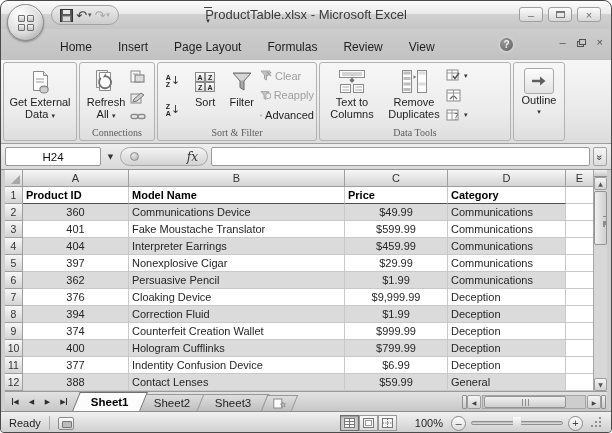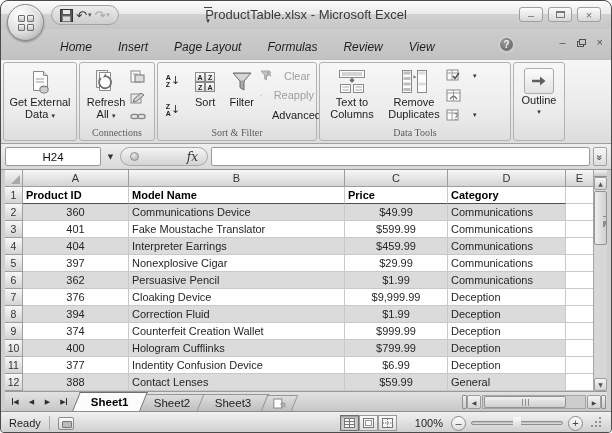--- a/index.html
+++ b/index.html
@@ -31,21 +31,21 @@
   .win-controls { position:absolute; right:10px; top:6px; display:flex; gap:5px; }
   .wbtn { width:24px; height:15px; border:1px solid #9f9f9f; border-radius:3px;
     background:linear-gradient(#fcfcfc,#d7d7d7); color:#6e6e6e; font-size:11px; line-height:12px;
     text-align:center; display:flex; align-items:center; justify-content:center; }
   .maxbox { width:9px; height:7px; border:1px solid #777; border-top-width:2px; }
 
   
   .tabrow { position:relative; height:30px; background:linear-gradient(#cdcdcd,#c2c2c2); }
   .ribbon-tabs { position:absolute; left:46px; bottom:0; display:flex; align-items:flex-end; }
   .rtab { height:24px; line-height:24px; padding:0 13px; font-size:12px; color:#1f1f1f;
-    border-radius:4px 4px 0 0; cursor:default;font-style:italic; }
+    border-radius:4px 4px 0 0; cursor:default; }
   .rtab.active { background:linear-gradient(#fefefe,#f1f1f1); border:1px solid #979797; border-bottom:none; }
   .help-btn { position:absolute; right:96px; top:7px; width:17px; height:17px; border-radius:50%;
     background:radial-gradient(circle at 35% 30%, #9a9a9a, #5d5d5d); border:2px solid #cfcfcf;
     color:#f4f4f4; font-size:10px; font-weight:bold; text-align:center; line-height:13px; }
   .mini-controls { position:absolute; right:8px; top:8px; display:flex; gap:11px; align-items:center; }
   .mbtn { color:#4f4f4f; font-size:11px; line-height:1; }
   .restore { position:relative; width:9px; height:8px; }
   .restore i { position:absolute; display:block; border:1px solid #4f4f4f; width:7px; height:6px; background:#c9c9c9; }
   .restore i.b { left:0; bottom:0; } .restore i.f { right:0; top:0; }
 
@@ -54,21 +54,21 @@
     border-top:1px solid #bdbdbd; border-bottom:1px solid #9e9e9e; display:flex; gap:2px; padding:2px 2px; }
   .rgroup { border:1px solid #b2b2b2; border-radius:3px;
     background:linear-gradient(#f7f7f7,#ececec 62%,#dedede); display:flex; flex-direction:column; }
   .rg-body { flex:1; display:flex; padding:2px 2px 0; }
   .rg-label { height:14px; line-height:13px; font-size:10px; color:#5d5d5d; text-align:center;font-family:Liberation Serif, serif; }
   .bigbtn { display:flex; flex-direction:column; align-items:center; justify-content:flex-start;
     padding:3px 2px 0; font-size:11px; line-height:12px; color:#1e1e1e; text-align:center; border-radius:3px; }
   .bigbtn .icon { height:28px; display:flex; align-items:center; justify-content:center; }
   .dd { font-size:7px; color:#333; }
   .minicol { display:flex; flex-direction:column; justify-content:space-around; padding:1px 0; }
-  .minirow { display:flex; align-items:center; gap:12px; font-size:11px; color:#1e1e1e; height:19px; }
+  .minirow { display:flex; align-items:center; gap:3px; font-size:11px; color:#1e1e1e; height:19px; }
   .minirow.disabled { color:#9f9f9f; }
   .azmini { display:flex; align-items:center; justify-content:center; height:24px; width:26px; }
   .azcol { display:flex; flex-direction:column; font-size:7px; font-weight:bold; line-height:7px; color:#222; }
   .azarrow { font-size:11px; color:#333; line-height:10px; }
   .sort-grid { display:grid; grid-template-columns:10px 10px; grid-template-rows:10px 10px; }
   .sort-grid span { border:1px solid #8a8a8a; background:linear-gradient(#fbfbfb,#ddd);
     font-size:7px; font-weight:bold; color:#222; text-align:center; line-height:9px; }
   svg { display:block; }
 
   

